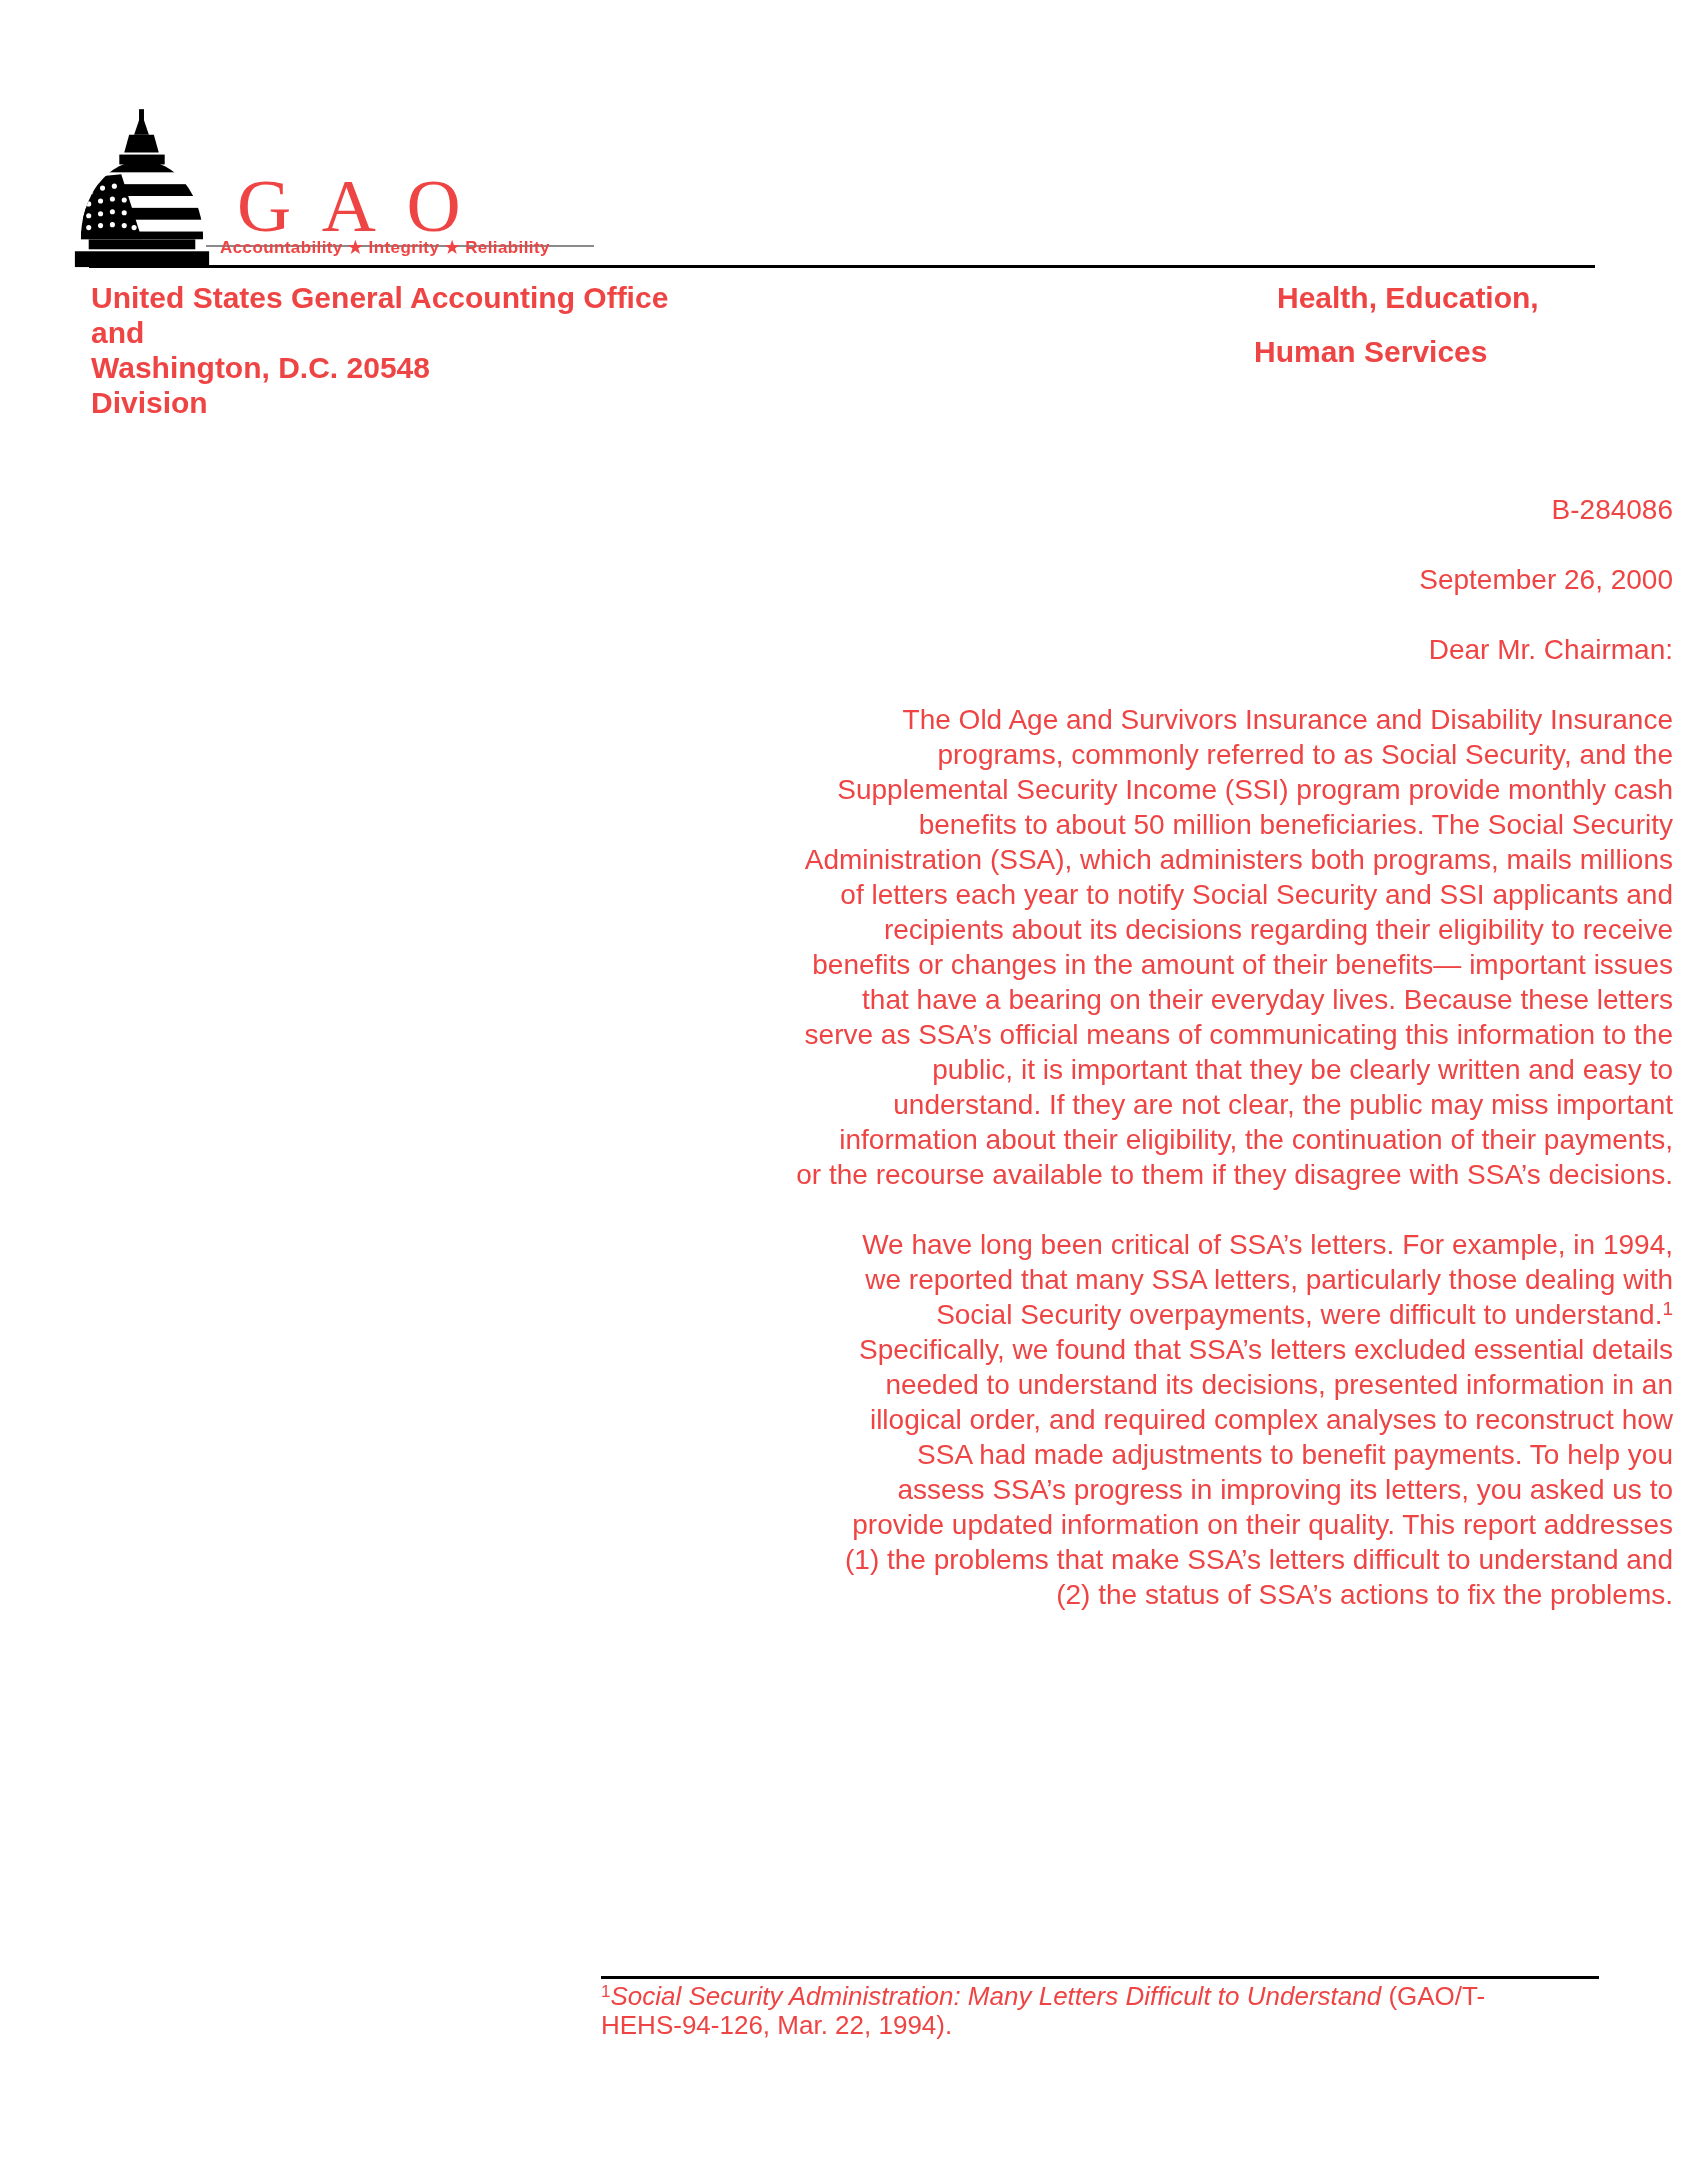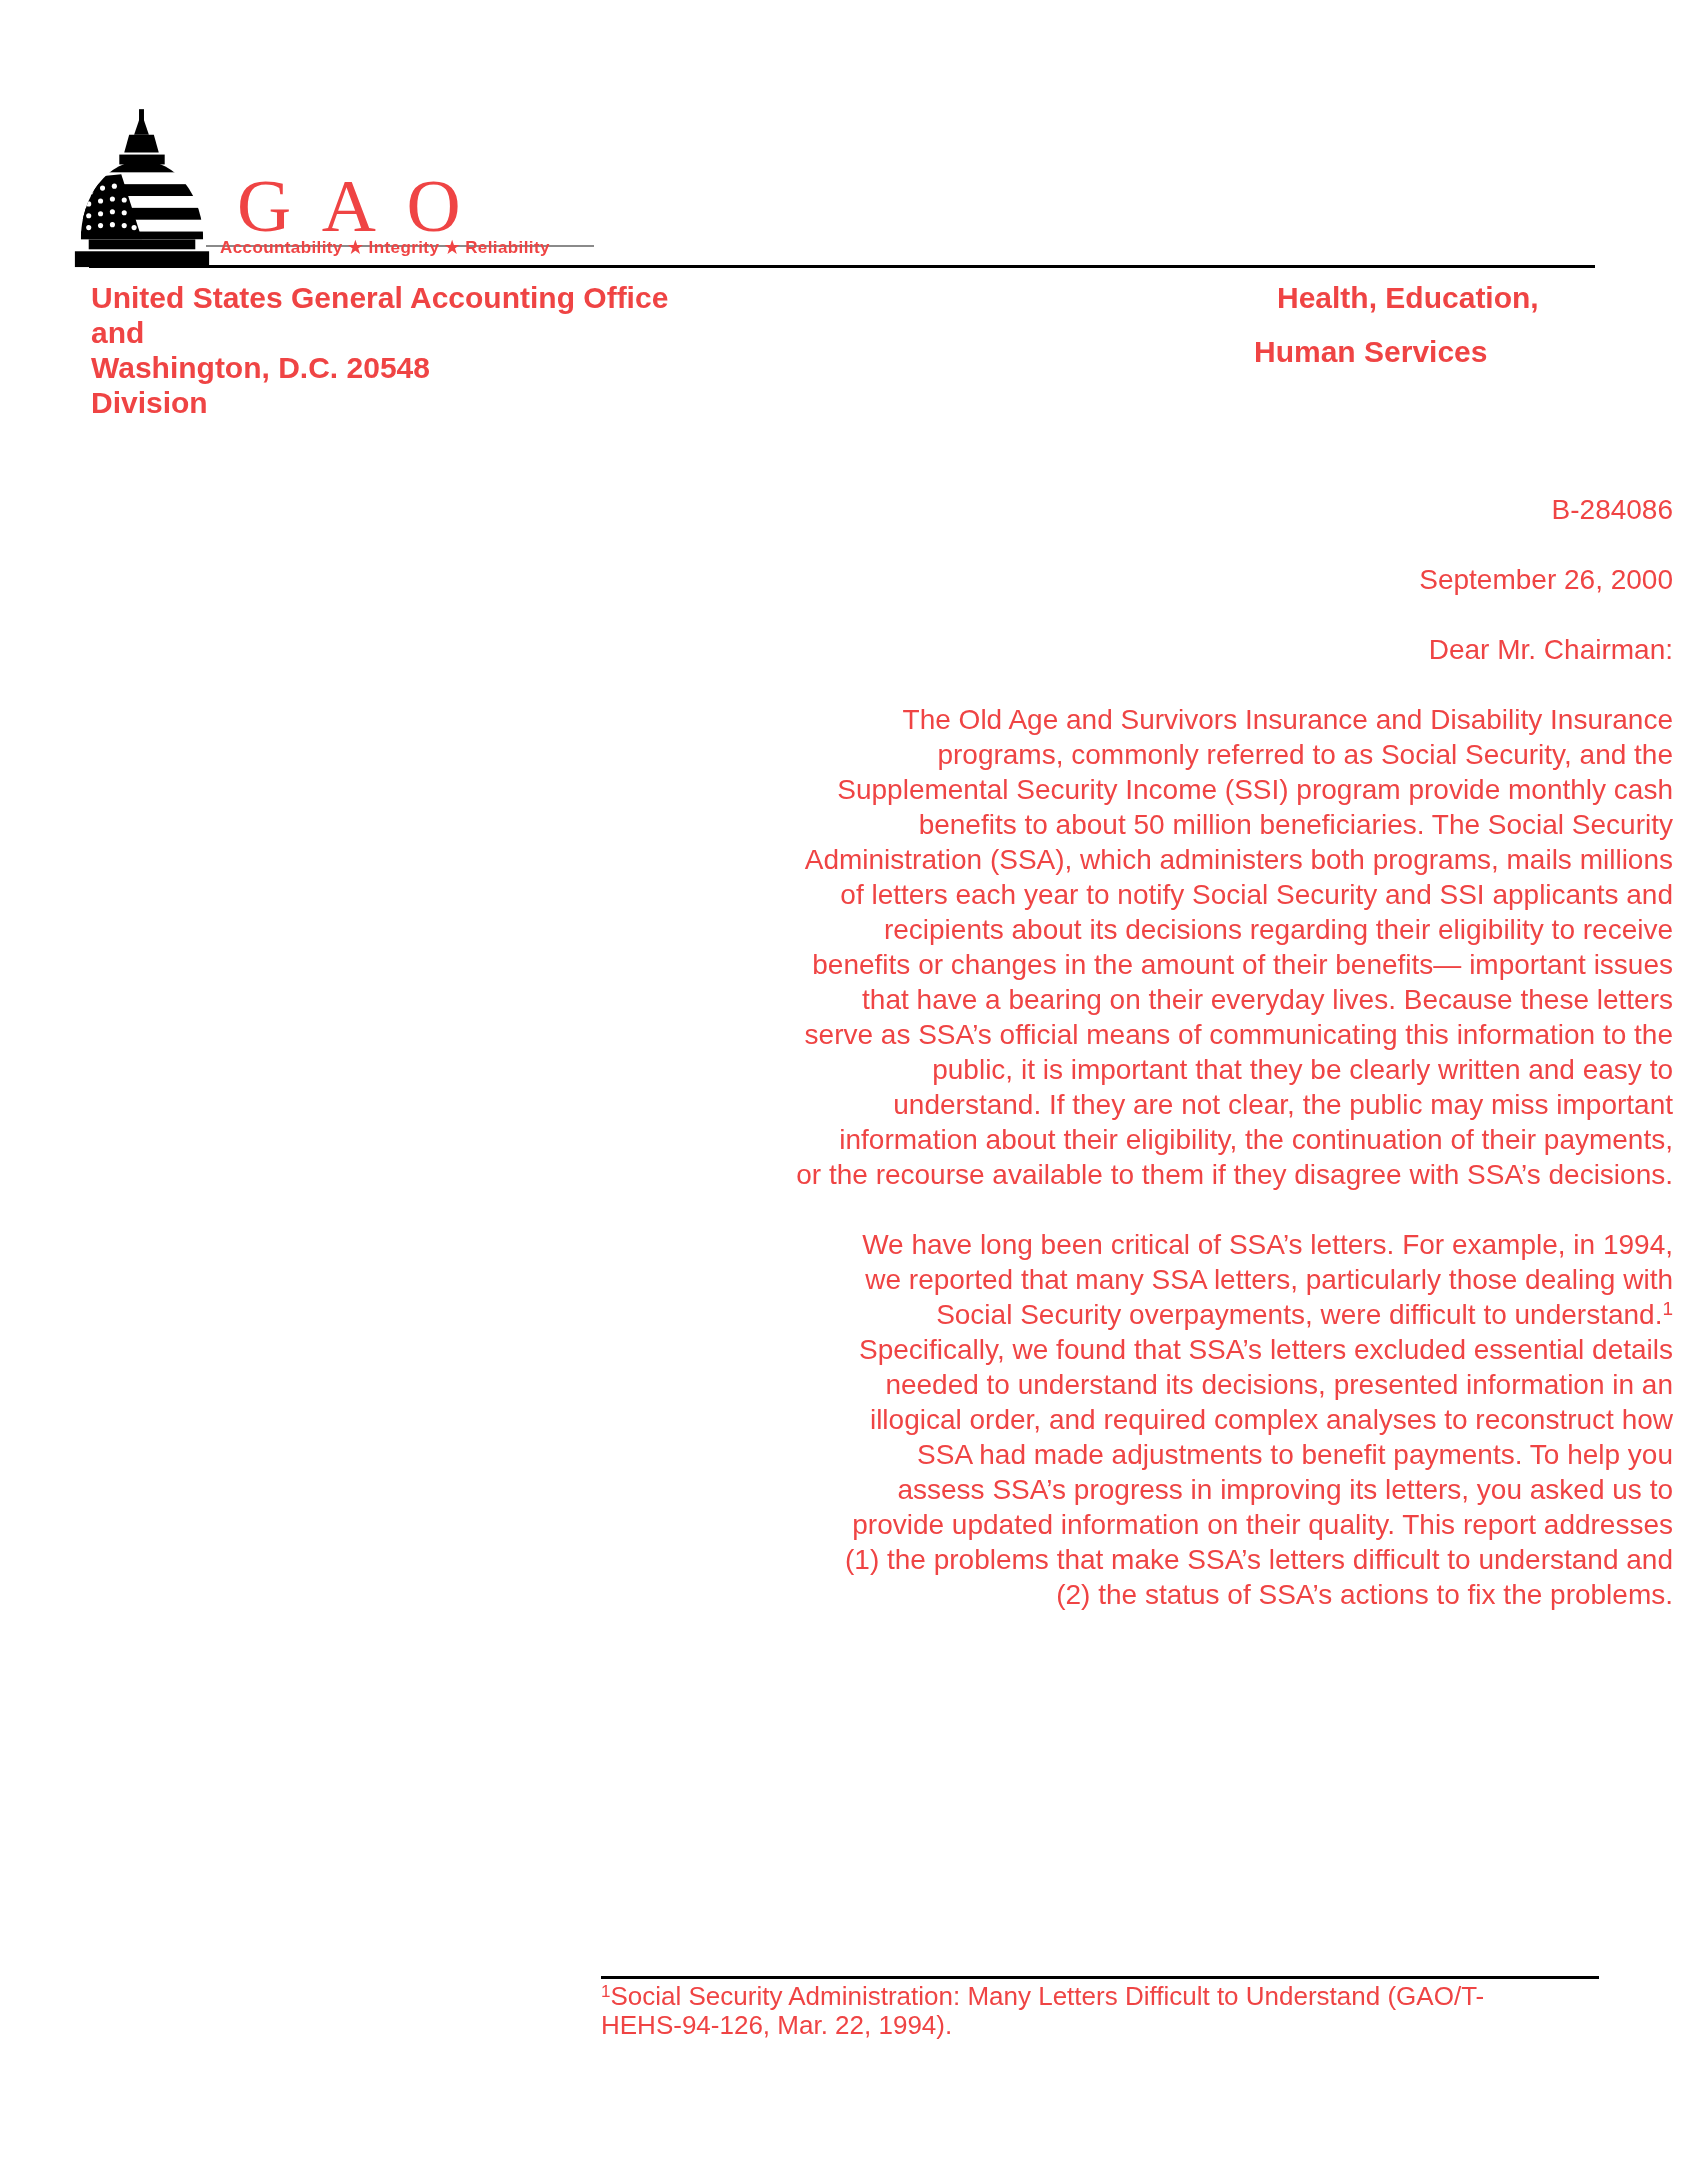--- a/index.html
+++ b/index.html
@@ -45,21 +45,21 @@
   .fn-ref{
     font-size:19px;line-height:0;vertical-align:9px;
   }
   
   .footnote{
     position:absolute;left:601px;top:1976px;width:998px;
     border-top:3px solid #000000;padding-top:3px;
     font-size:26px;line-height:29px;
   }
   .footnote sup{font-size:17px;line-height:0;vertical-align:8px;}
-  .fn-italic{}
+  .fn-italic{font-style:italic;}
 </style>
 </head>
 <body>
 
 <div class="page">
 
   <div class="logo">
     <svg class="dome" width="150" height="176" viewBox="0 0 152 178">
       <g fill="#000000">
         <rect x="73" y="0" width="5" height="14"></rect>

